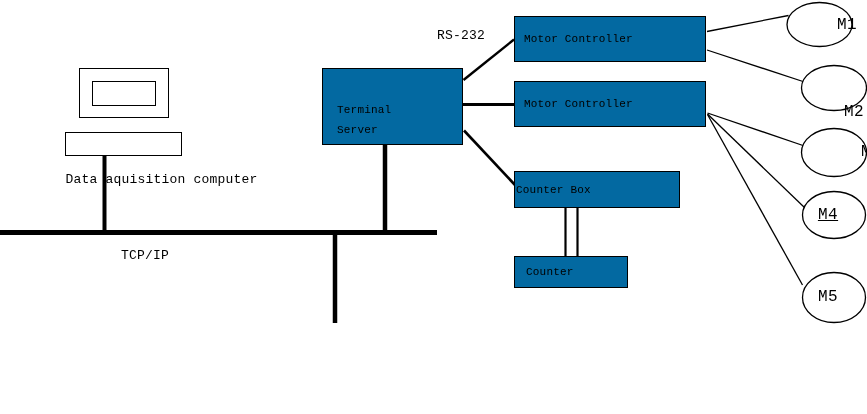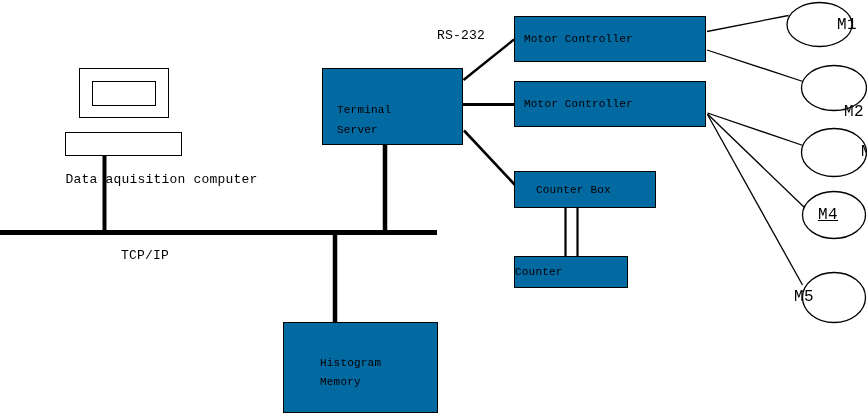--- a/index.html
+++ b/index.html
@@ -72,38 +72,34 @@
   </div>
 
   <div class="node vcenter" style="left:514px;top:16px;width:192px;height:46px;padding-left:9px;">
     <span>Motor Controller</span>
   </div>
 
   <div class="node vcenter" style="left:514px;top:81px;width:192px;height:46px;padding-left:9px;">
     <span>Motor Controller</span>
   </div>
 
-  <div class="node vcenter" style="left:514px;top:171px;width:142px;height:37px;padding-left:21px;">
+  <div class="node vcenter" style="left:514px;top:171px;width:166px;height:37px;padding-left:1px;">
     <span>Counter Box</span>
   </div>
 
-  <div class="node vcenter" style="left:514px;top:256px;width:114px;height:32px;padding-left:0;">
+  <div class="node vcenter" style="left:514px;top:256px;width:114px;height:32px;padding-left:11px;">
     <span>Counter</span>
   </div>
 
-  <div class="node" style="left:283px;top:322px;width:155px;height:91px;padding:12px 0 0 36px;line-height:19px;">
-    <span>Histogram
-Memory</span>
-  </div>
 
   <div class="freelabel" style="left:65.5px;top:170px;text-align:right;">Data aquisition computer</div>
 
   <div class="freelabel" style="left:121px;top:246px;">TCP/IP</div>
 
   <div class="freelabel" style="left:437px;top:26px;">RS-232</div>
 
   <div class="motor-label" style="left:832px;top:25px;margin-left:15px;">M1</div>
   <div class="motor-label" style="left:854px;top:88px;margin-top:24px;">M2</div>
   <div class="motor-label" style="left:871px;top:152px;">M3</div>
   <div class="motor-label" style="left:828px;top:215px;text-decoration:underline;">M4</div>
-  <div class="motor-label" style="left:804px;top:297px;">M5</div>
+  <div class="motor-label" style="left:828px;top:297px;">M5</div>
 
 </div>
 
 </body></html>

